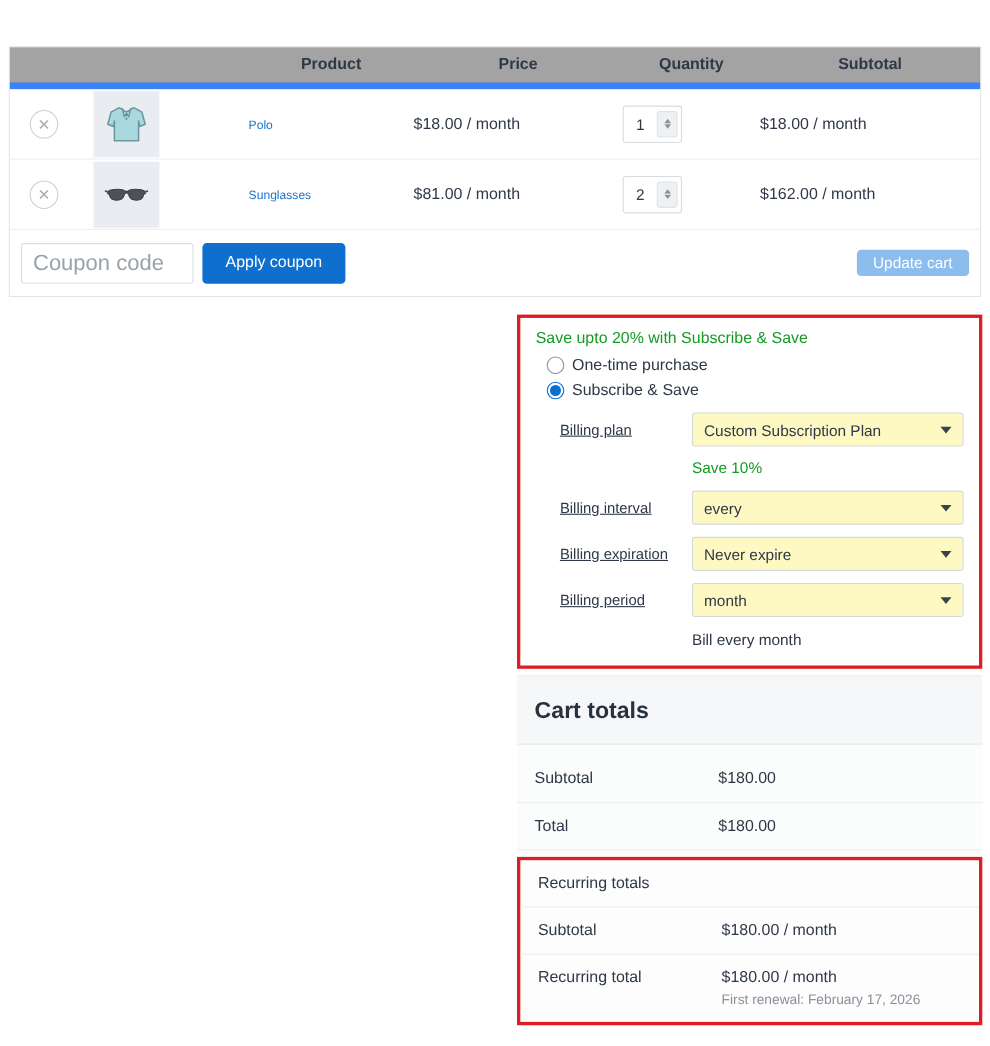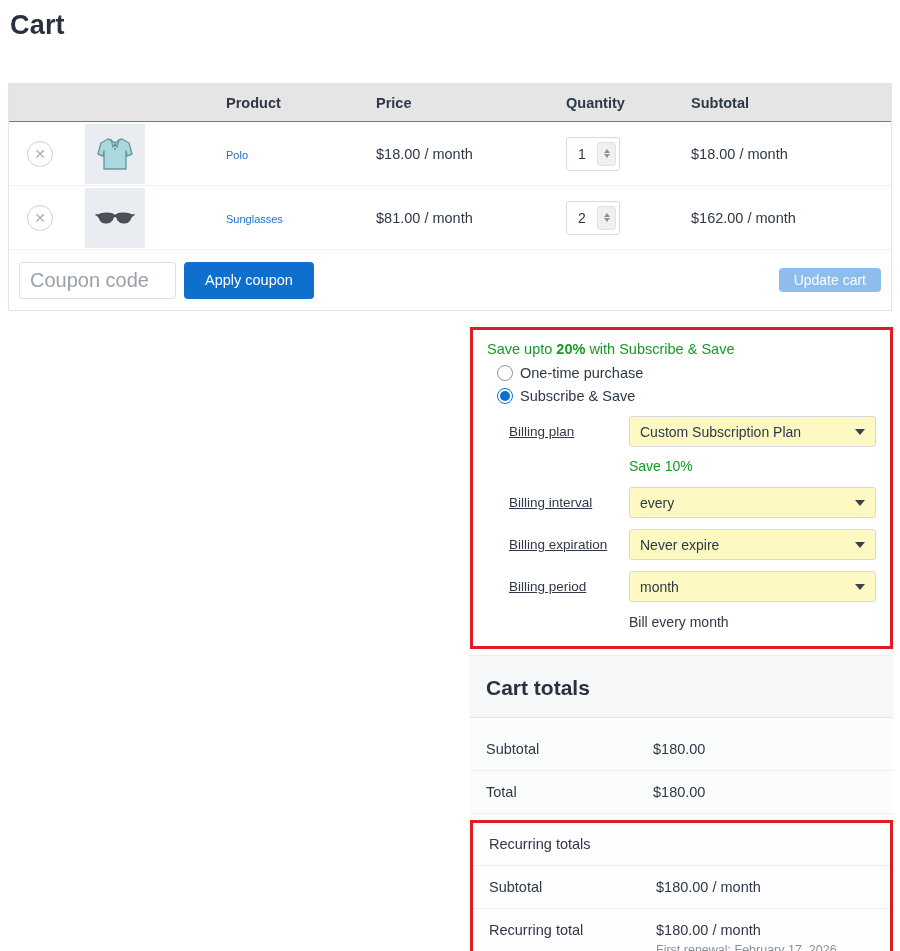--- a/index.html
+++ b/index.html
@@ -6,21 +6,21 @@
   html,body { width:900px; height:951px; background:#ffffff;
     font-family:"Liberation Sans","DejaVu Sans",sans-serif; color:#2e3847; overflow:hidden; }
 
   .page { width:900px; height:951px; position:relative; }
 
   h1.page-title { font-size:27px; font-weight:bold; color:#29313f; padding:10px 0 0 10px; letter-spacing:.2px; }
 
   
   .cart-table { margin:42px 8px 0 8px; border:1px solid #e1e4e8; background:#fff; }
   .t-row { display:flex; align-items:center; }
-  .t-head { background:#e5e5e5; border-bottom:1px solid #3b82f6; height:38px; font-size:14.5px; font-weight:bold; color:#2e3847; }
+  .t-head { background:#a3a3a3; border-bottom:6px solid #3b82f6; height:38px; font-size:14.5px; font-weight:bold; color:#2e3847;text-align:center; }
   .c-remove { flex:0 0 62px; display:flex; justify-content:center; }
   .c-thumb  { flex:0 0 155px; padding-left:14px; }
   .c-product{ flex:0 0 150px; }
   .c-price  { flex:0 0 190px; }
   .c-qty    { flex:0 0 125px; }
   .c-sub    { flex:1 1 auto; }
   .t-body-row { height:64px; border-bottom:1px solid #eceef0; font-size:14.5px; }
 
   .remove-btn { width:26px; height:26px; border:1px solid #ccd1d7; border-radius:50%;
     color:#a7aeb6; font-size:14px; line-height:24px; text-align:center; background:#fff; cursor:pointer; }
@@ -45,21 +45,21 @@
   .btn-blue { background:#0e6fce; color:#fff; border:none; border-radius:4px; height:37px; padding:0 21px;
     font-size:14.5px; font-family:inherit; cursor:pointer; }
   .btn-disabled { margin-left:auto; background:#8cbdec; color:#fefefe; border:none; border-radius:4px;
     height:24px; padding:0 15px; font-size:14px; font-family:inherit; }
 
   
   .right-col { width:423px; margin:16px 8px 0 470px; }
 
   .subscribe-box { border:3px solid #dd1c23; background:#fff; padding:11px 14px 12px 14px; }
   .save-headline { color:#149b23; font-size:14.5px; margin-bottom:8px; }
-  .save-headline b { font-weight:bold; }
+  .save-headline b { font-weight:normal; }
   .radio-row { display:flex; align-items:center; gap:7px; margin:0 0 7px 10px; font-size:14.5px; cursor:pointer; }
   .radio { width:16px; height:16px; border-radius:50%; background:#fff; }
   .radio.off { border:1px solid #8e959d; }
   .radio.on  { border:1px solid #0b6fd0; display:flex; align-items:center; justify-content:center; }
   .radio.on::after { content:""; width:10px; height:10px; border-radius:50%; background:#0b6fd0; }
 
   .field-row { display:flex; align-items:center; margin:0 0 11px 22px; }
   .field-label { flex:0 0 120px; font-size:13.5px; color:#2e3847;text-decoration:underline; }
   .fake-select { flex:1; height:31px; border:1px solid #d5d9dd; border-radius:3px; background:#fef9c3;
     display:flex; align-items:center; padding:11px 10px; font-size:14px; color:#2e3847; cursor:pointer; position:relative; }
@@ -83,21 +83,20 @@
   .value-note { font-size:12.5px; color:#8b9199; margin-top:5px; }
 
   
   svg { display:block; }
 </style>
 </head>
 <body>
 
 <div class="page">
 
-  <h1 class="page-title">Cart</h1>
 
   <div class="cart-table">
     <div class="t-row t-head">
       <div class="c-remove"></div>
       <div class="c-thumb"></div>
       <div class="c-product">Product</div>
       <div class="c-price">Price</div>
       <div class="c-qty">Quantity</div>
       <div class="c-sub">Subtotal</div>
     </div>

